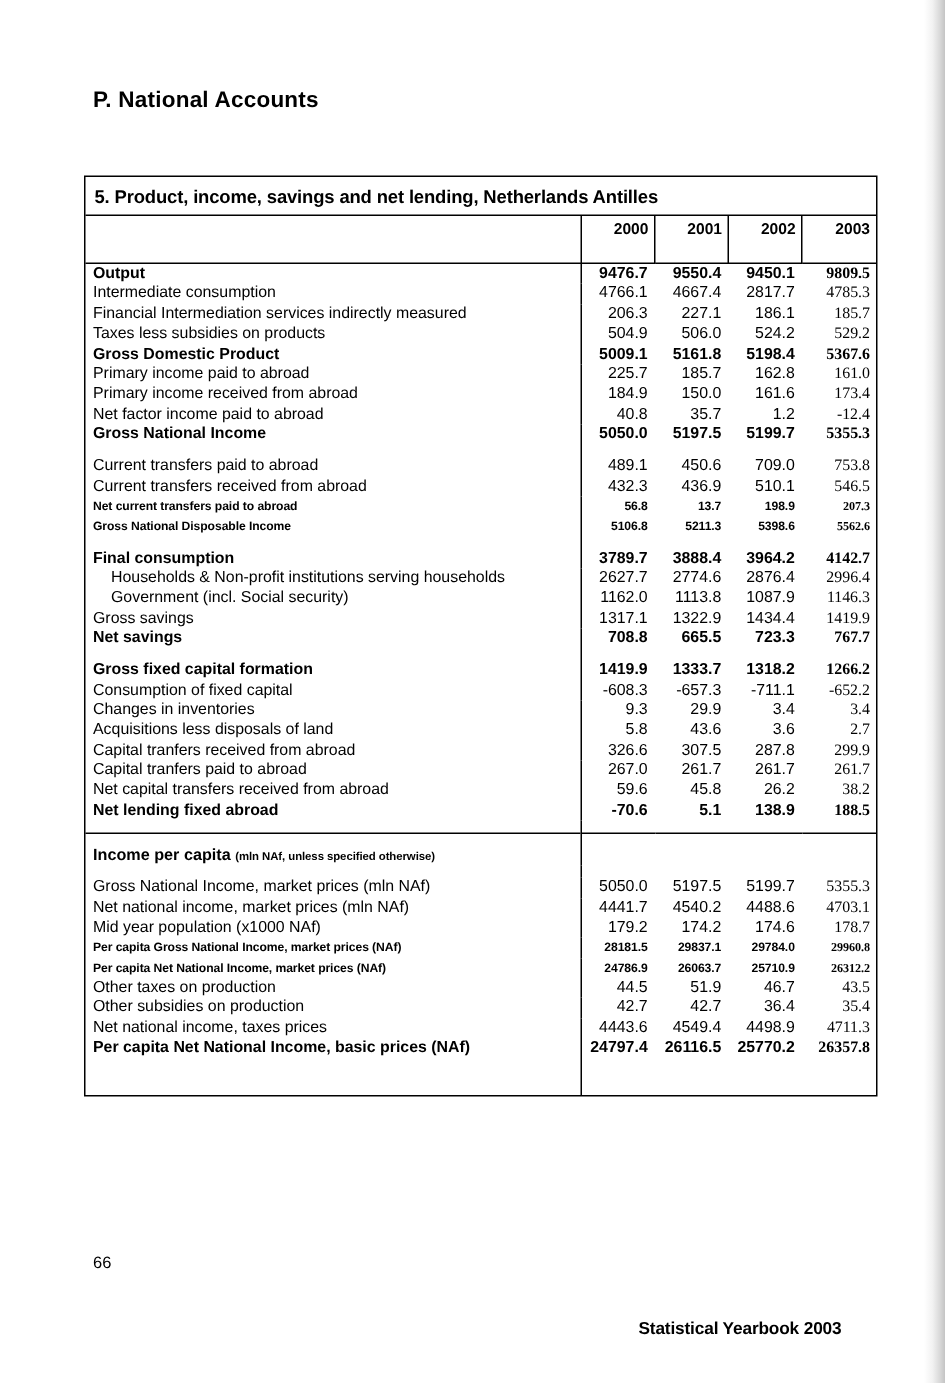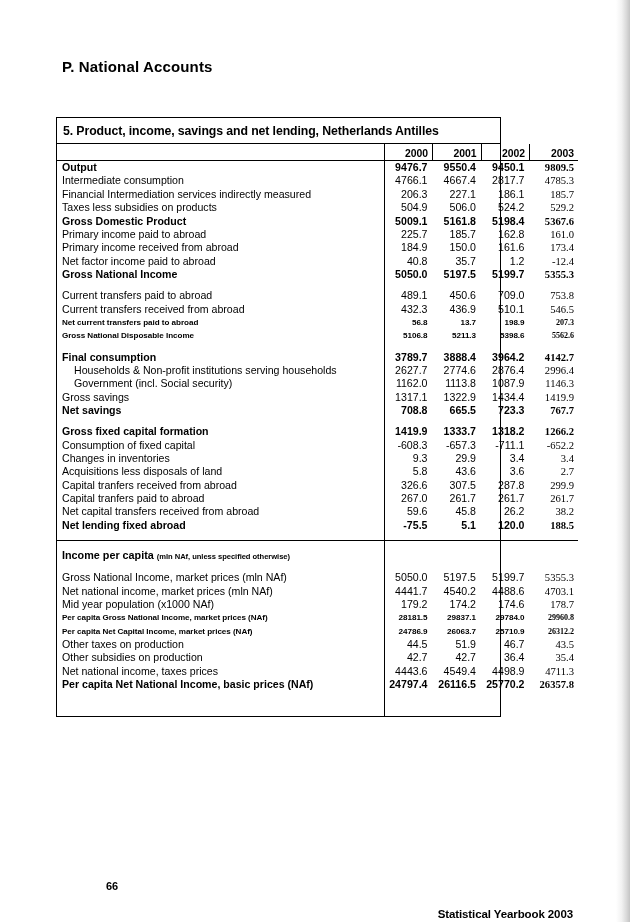--- a/index.html
+++ b/index.html
@@ -27,21 +27,21 @@
     left: 62px;
     top: 58px;
     font-size: 15px;
     font-weight: bold;
     letter-spacing: 0.15px;
   }
   .table-wrap {
     position: absolute;
     left: 56px;
     top: 117px;
-    width: 445px;
+    width: 529px;
     border: 1.4px solid #000;
     box-sizing: border-box;
     background: #fff;
   }
   .tbl-title {
     font-size: 12.3px;
     font-weight: bold;
     padding: 6px 0 5px 6px;
     letter-spacing: -0.1px;
     border-bottom: 1.2px solid #000;
@@ -52,21 +52,21 @@
     width: 100%;
     table-layout: fixed;
     font-size: 10.4px;
   }
   table.data col.c-label { width: 327px; }
   table.data col.c-val   { width: 48.5px; }
   .yearhead td {
     border-bottom: 1.2px solid #000;
     height: 15px;
     vertical-align: bottom;
-    padding: 0 4px 1px 0;
+    padding: 0 4px 16px 0;
   }
   .yearhead td.lbl {
     border-right: 1.2px solid #000;
     border-bottom: 1.2px solid #000;
   }
   .yearhead td.yr {
     text-align: right;
     font-weight: bold;
     font-size: 10.4px;
     border-right: 1.2px solid #000;
@@ -116,33 +116,31 @@
   }
   .section-head .sub {
     font-size: 7.6px;
     font-weight: bold;
     letter-spacing: -0.05px;
   }
   .bottom-pad td { height: 24px; }
   .footer-page {
     position: absolute;
     left: 62px;
-    top: 880px;
+    top: 836px;
     font-size: 11px;
-    font-weight: bold;
-    margin-left: 44px;
+    font-weight: normal;
   }
   .footer-title {
     position: absolute;
-    right: 57px;
+    right: 69px;
     top: 880px;
     font-size: 11.5px;
     font-weight: bold;
     letter-spacing: -0.1px;
-    margin-top: 28px;
   }
   .edge-shadow {
     position: absolute;
     right: 0; top: 0;
     width: 14px; height: 922px;
     background: linear-gradient(to right, #ffffff 0%, #f2f2f2 40%, #d9d9d9 75%, #c4c4c4 100%);
   }
 </style>
 </head>
 <body>
@@ -363,23 +361,23 @@
           </tr>
           <tr>
             <td class="lbl">Net capital transfers received from abroad</td>
             <td class="val">59.6</td>
             <td class="val">45.8</td>
             <td class="val">26.2</td>
             <td class="val last">38.2</td>
           </tr>
           <tr class="bold">
             <td class="lbl">Net lending fixed abroad</td>
-            <td class="val">-75.5</td>
+            <td class="val">-70.6</td>
             <td class="val">5.1</td>
-            <td class="val">120.0</td>
+            <td class="val">138.9</td>
             <td class="val last">188.5</td>
           </tr>
         </tbody>
       <tbody>
         <tr class="spacer">
           <td class="lbl"></td>
             <td class="val"></td>
           <td class="val"></td>
             <td class="val"></td>
           <td class="val last"></td>
@@ -433,21 +431,21 @@
             <td class="val last">178.7</td>
           </tr>
           <tr class="small">
             <td class="lbl">Per capita Gross National Income, market prices (NAf)</td>
             <td class="val">28181.5</td>
             <td class="val">29837.1</td>
             <td class="val">29784.0</td>
             <td class="val last">29960.8</td>
           </tr>
           <tr class="small">
-            <td class="lbl">Per capita Net Capital Income, market prices (NAf)</td>
+            <td class="lbl">Per capita Net National Income, market prices (NAf)</td>
             <td class="val">24786.9</td>
             <td class="val">26063.7</td>
             <td class="val">25710.9</td>
             <td class="val last">26312.2</td>
           </tr>
           <tr>
             <td class="lbl">Other taxes on  production</td>
             <td class="val">44.5</td>
             <td class="val">51.9</td>
             <td class="val">46.7</td>

